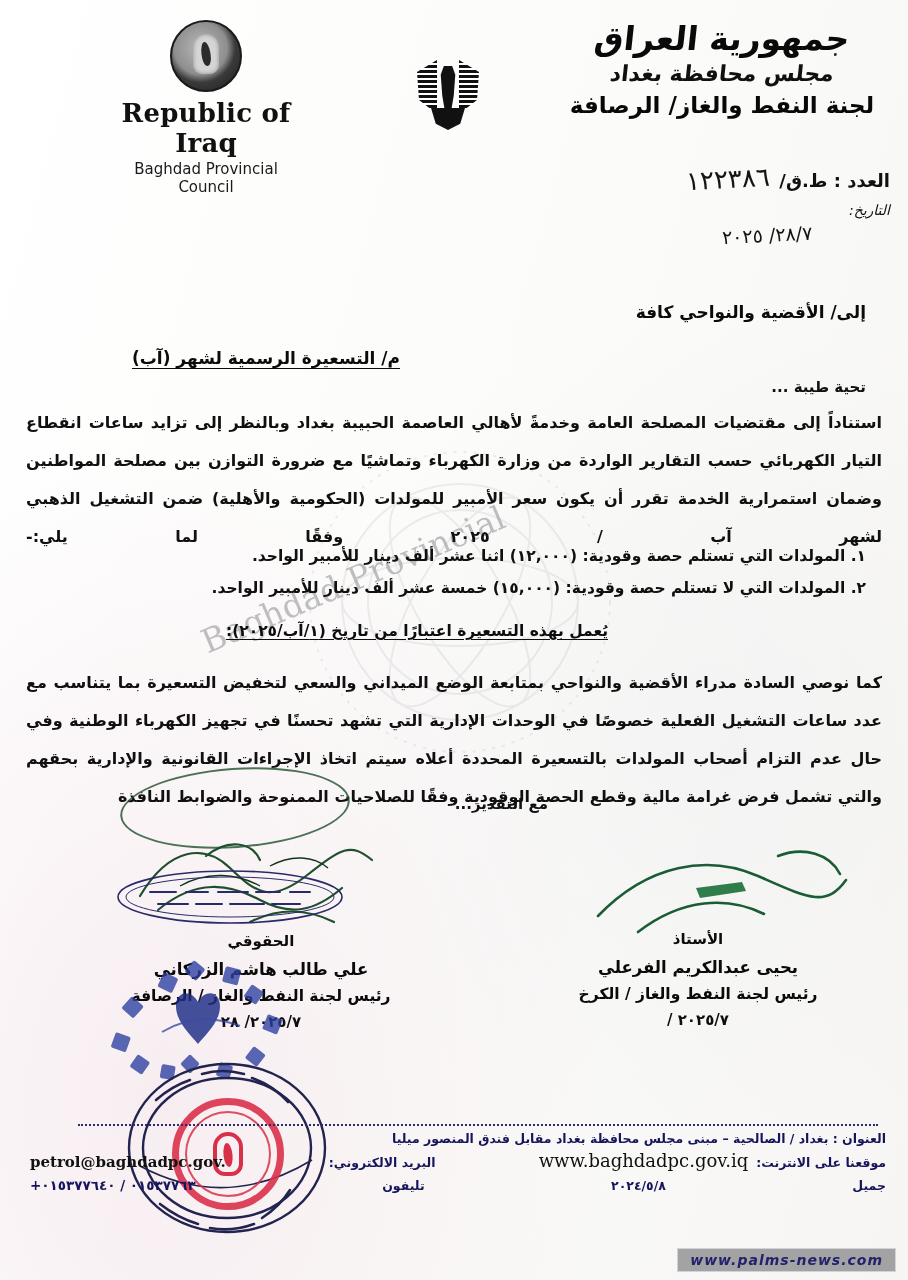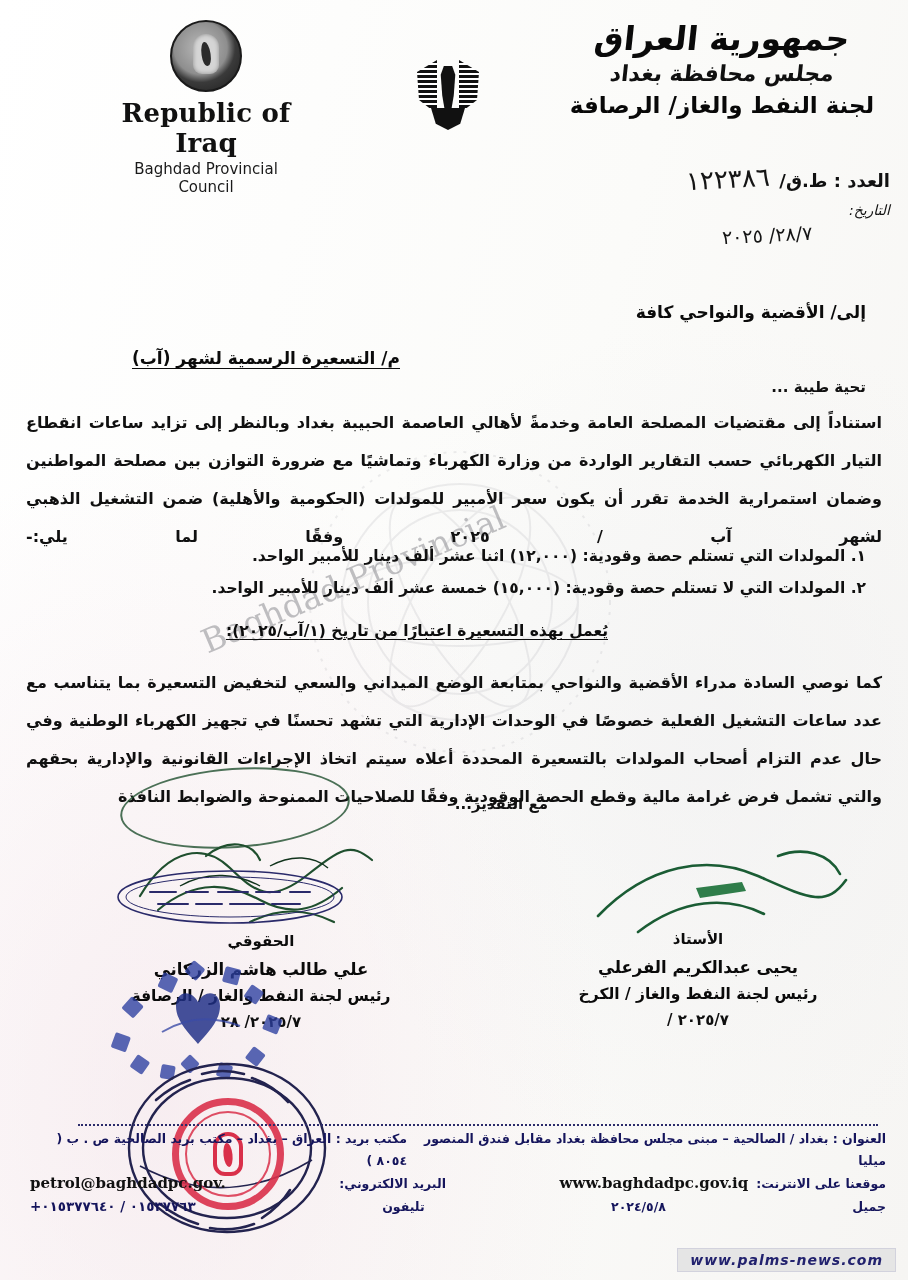--- a/index.html
+++ b/index.html
@@ -271,31 +271,31 @@
   }
   .footer {
     position: absolute; left: 30px; right: 22px; top: 1128px;
     direction: rtl; color: #15155c;
     font-size: 12.5px; font-weight: 700; line-height: 22px;
   }
   .footer-row { display: flex; justify-content: space-between; align-items: baseline; gap: 8px; }
   .footer-center { text-align: center; flex: 1; }
   .footer-url {
     font-family: "DejaVu Serif", "Liberation Serif", serif;
-    direction: ltr; font-size: 15px; font-weight: 700; color: #111;
+    direction: ltr; font-size: 18px; font-weight: 400; color: #111;
   }
   .footer-mail {
     font-family: "DejaVu Serif", "Liberation Serif", serif;
     direction: ltr; font-size: 15px; font-weight: 700; color: #111;
   }
   .footer-phone { direction: ltr; font-size: 13.5px; font-weight: 700; color: #15155c; }
 
   .watermark-site {
     position: absolute; right: 12px; bottom: 8px;
-    background: #e5e5e5; padding: 3px 12px;
+    background: #a3a3a3; padding: 3px 12px;
     font-family: "DejaVu Sans", sans-serif;
     font-size: 14px; font-weight: 700; font-style: italic;
     color: #22226e; letter-spacing: 1px; direction: ltr;
     border: 1px solid #d2d2dd;
   }
 </style>
 </head>
 <body>
 
 <div class="page">
@@ -486,21 +486,20 @@
   <div class="stamp-red">
     <div class="stamp-red-ring"></div>
     <div class="stamp-red-ring2"></div>
     <div class="stamp-red-inner"></div>
   </div>
 
   <div class="footer-sep"></div>
   <div class="footer">
     <div class="footer-row">
       <span>العنوان : بغداد / الصالحية – مبنى مجلس محافظة بغداد مقابل فندق المنصور ميليا</span>
-      <span>مكتب بريد : العراق – بغداد – مكتب بريد الصالحية  ص . ب ( ٨٠٥٤ )</span>
     </div>
     <div class="footer-row">
       <span>موقعنا على الانترنت:</span>
       <span class="footer-url">www.baghdadpc.gov.iq</span>
       <span class="footer-center">البريد الالكتروني:</span>
       <span class="footer-mail">petrol@baghdadpc.gov.</span>
     </div>
     <div class="footer-row">
       <span>جميل</span>
       <span>٢٠٢٤/٥/٨</span>

